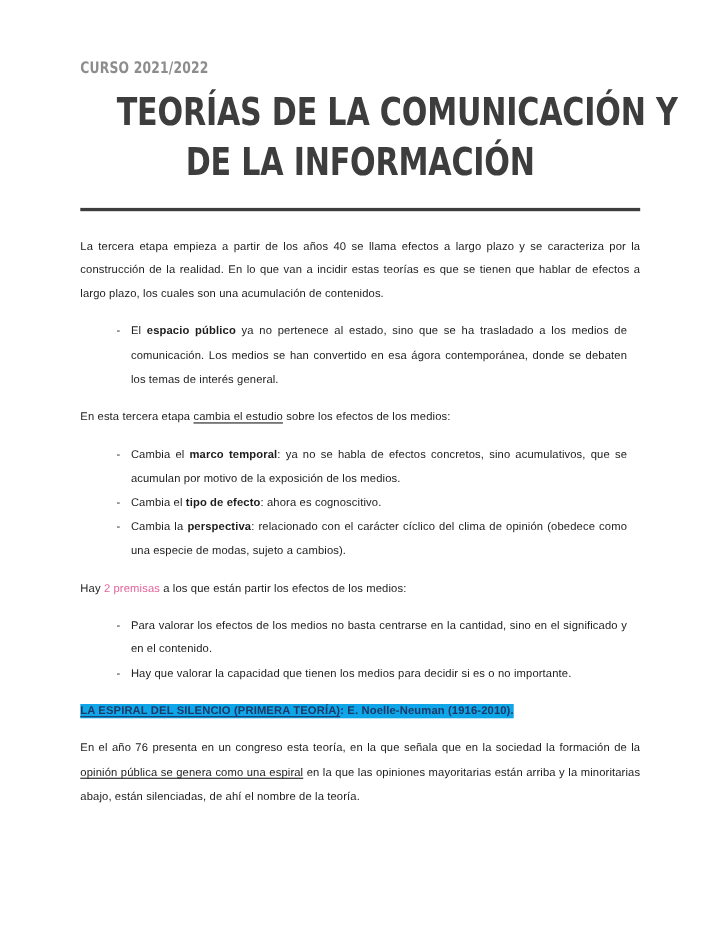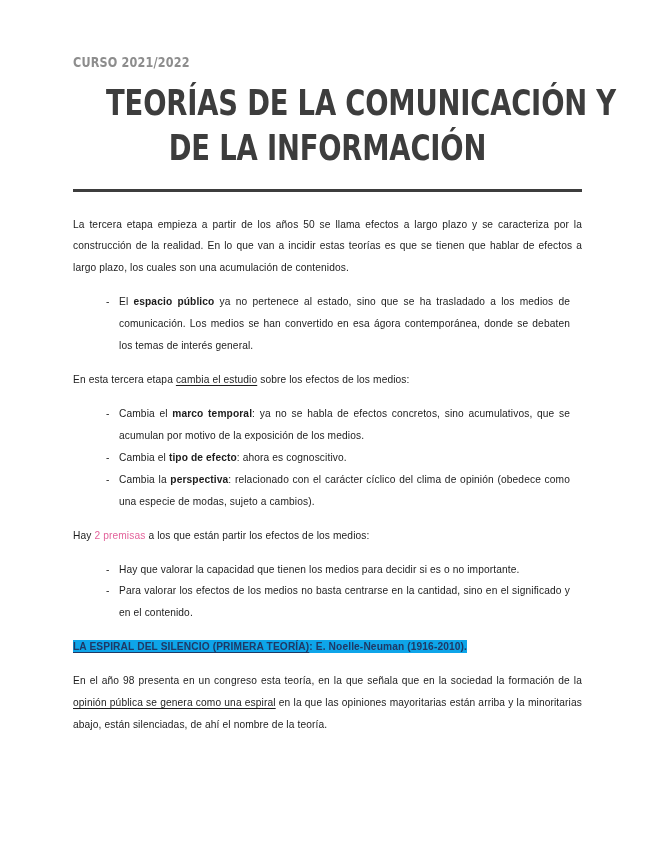--- a/index.html
+++ b/index.html
@@ -135,40 +135,40 @@
 
   <div class="doc-title">
     <span class="tl">TEORÍAS DE LA COMUNICACIÓN Y</span>
     <span class="tl">DE LA INFORMACIÓN</span>
   </div>
 
   <div class="rule"></div>
 
   <div class="body">
 
-    <p class="para">La tercera etapa empieza a partir de los años 50 se llama efectos a largo plazo y se caracteriza por la construcción de la realidad.  En lo que van a incidir estas teorías es que se tienen que hablar de efectos a largo plazo, los cuales son una acumulación de contenidos.</p>
+    <p class="para">La tercera etapa empieza a partir de los años 40 se llama efectos a largo plazo y se caracteriza por la construcción de la realidad.  En lo que van a incidir estas teorías es que se tienen que hablar de efectos a largo plazo, los cuales son una acumulación de contenidos.</p>
 
 
     <ul class="dash-list">
       <li><span>El </span><b>espacio público</b><span> ya no pertenece al estado, sino que se ha trasladado a los medios de comunicación. Los medios se han convertido en esa ágora contemporánea, donde se debaten los temas de interés general.</span></li>
     </ul>
 
     <p class="para"><span>En esta tercera etapa </span><u>cambia el estudio</u><span> sobre los efectos de los medios:</span></p>
 
     <ul class="dash-list spaced">
       <li><span>Cambia el </span><b>marco temporal</b><span>: ya no se habla de efectos concretos, sino acumulativos, que se acumulan por motivo de la exposición de los medios.</span></li>
       <li><span>Cambia el </span><b>tipo de efecto</b><span>: ahora es cognoscitivo.</span></li>
       <li><span>Cambia la </span><b>perspectiva</b><span>: relacionado con el carácter cíclico del clima de opinión (obedece como una especie de modas, sujeto a cambios).</span></li>
     </ul>
 
     <p class="para"><span>Hay </span><span class="pink">2 premisas</span><span> a los que están partir los efectos de los medios:</span></p>
 
     <ul class="dash-list spaced">
+      <li>Para valorar los efectos de los medios no basta centrarse en la cantidad, sino en el significado y en el contenido.</li>
       <li>Hay que valorar la capacidad que tienen los medios para decidir si es o no importante.</li>
-      <li>Para valorar los efectos de los medios no basta centrarse en la cantidad, sino en el significado y en el contenido.</li>
     </ul>
 
     <p class="hl-heading"><span class="hl"><span class="ttl">LA ESPIRAL DEL SILENCIO (PRIMERA TEORÍA)</span><span>: E. Noelle-Neuman (1916-2010).</span></span></p>
 
-    <p class="para"><span>En el año 98 presenta en un congreso esta teoría, en la que señala que en la sociedad la formación de la </span><u>opinión pública se genera como una espiral</u><span> en la que las opiniones mayoritarias están arriba y la minoritarias abajo, están silenciadas, de ahí el nombre de la teoría.</span></p>
+    <p class="para"><span>En el año 76 presenta en un congreso esta teoría, en la que señala que en la sociedad la formación de la </span><u>opinión pública se genera como una espiral</u><span> en la que las opiniones mayoritarias están arriba y la minoritarias abajo, están silenciadas, de ahí el nombre de la teoría.</span></p>
 
   </div>
 </div>
 
 </body></html>

